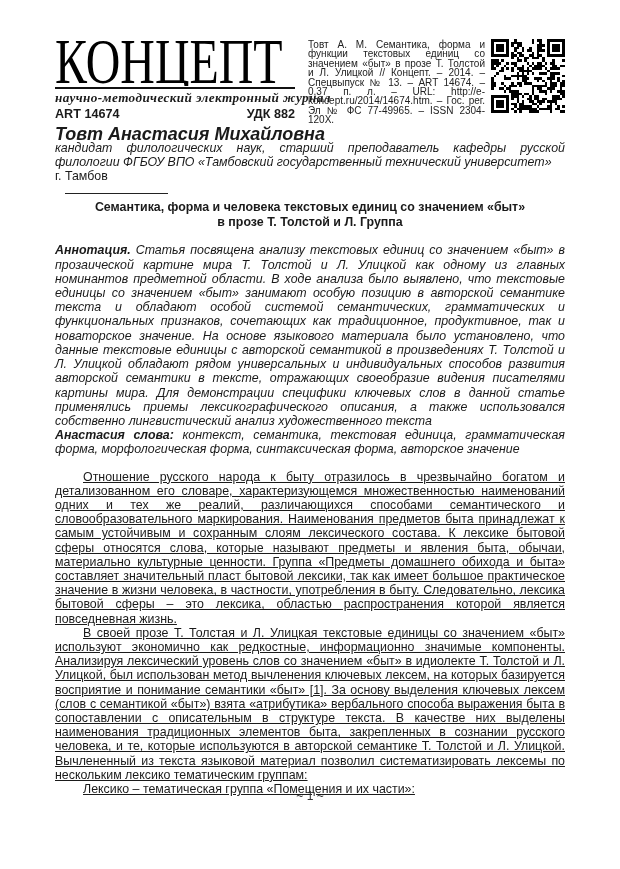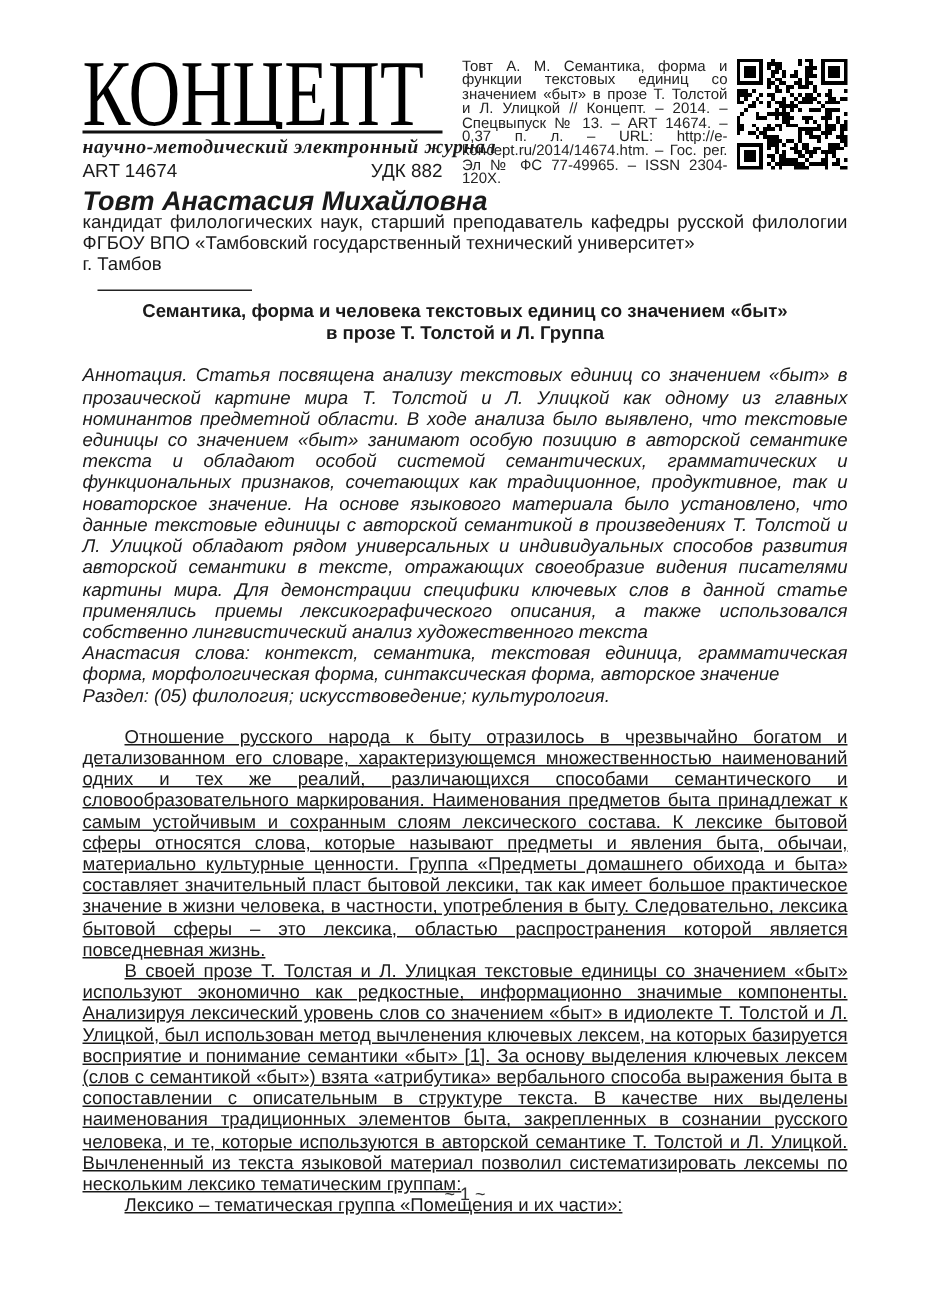--- a/index.html
+++ b/index.html
@@ -41,54 +41,54 @@
     line-height: 15px;
     letter-spacing: 0.4px;
     white-space: nowrap;
     margin-top: 1px;
     text-align: right;
   }
   .art-udk {
     width: 240px;
     display: flex;
     justify-content: space-between;
-    font-weight: normal;
+    font-weight: bold;
     font-size: 12.6px;
     line-height: 14px;
     margin-top: 2px;
     text-align: right;
   }
   .citation {
     flex: 1 1 auto;
     font-size: 10px;
     line-height: 9.4px;
     text-align: justify;
     padding: 2px 6px 0 8px;
     color: #222;
   }
   .qr { flex: 0 0 74px; width: 74px; height: 74px; margin-top: 1px; }
   
   .author-block { margin-top: 2px; }
   .author-name { font-weight: bold; font-style: italic; font-size: 18px; }
-  .author-affiliation { text-align: justify; }
+  .author-affiliation { font-style: italic; text-align: justify; }
   .author-city { }
   .footnote-separator {
     width: 103px;
     border-top: 1.4px solid #222;
     margin: 10px 0 6px 10px;
   }
   
   .article-title {
     text-align: center;
     font-weight: bold;
     margin-top: 6px;
     line-height: 15px;
   }
   .abstract { margin-top: 13px; font-style: italic; text-align: justify; }
-  .label-bold { font-weight: normal; }
+  .label-bold { font-weight: bold; }
   .keywords, .section { font-style: italic; text-align: justify; }
   
   .body-text { margin-top: 13px; }
   .body-text p { text-align: justify; text-indent: 28px; text-decoration: underline; }
   
   .page-number {
     position: absolute;
     left: 0;
     right: 0;
     bottom: 66px;
@@ -446,21 +446,20 @@
 
   <div class="article-title">
     <div>Семантика, форма и человека текстовых единиц со значением «быт»</div>
     <div>в прозе Т. Толстой и Л. Группа</div>
   </div>
 
   <p class="abstract"><span class="label-bold">Аннотация.</span><span> Статья посвящена анализу текстовых единиц со значением «быт» в прозаической картине мира Т. Толстой и Л. Улицкой как одному из главных номинантов предметной области. В ходе анализа было выявлено, что текстовые единицы со значением «быт» занимают особую позицию в авторской семантике текста и обладают особой системой семантических, грамматических и функциональных признаков, сочетающих как традиционное, продуктивное, так и новаторское значение. На основе языкового материала было установлено, что данные текстовые единицы с авторской семантикой в произведениях Т. Толстой и Л. Улицкой обладают рядом универсальных и индивидуальных способов развития авторской семантики в тексте, отражающих своеобразие видения писателями картины мира. Для демонстрации специфики ключевых слов в данной статье применялись приемы лексикографического описания, а также использовался собственно лингвистический анализ художественного текста</span></p>
 
   <p class="keywords"><span class="label-bold">Анастасия слова:</span><span> контекст, семантика, текстовая единица, грамматическая форма, морфологическая форма, синтаксическая форма, авторское значение</span></p>
 
-  <p class="section"><span class="label-bold">Раздел:</span><span> (05) филология; искусствоведение; культурология.</span></p>
 
   <div class="body-text">
     <p>Отношение русского народа к быту отразилось в чрезвычайно богатом и детализованном его словаре, характеризующемся множественностью наименований одних и тех же реалий, различающихся способами семантического и словообразовательного маркирования. Наименования предметов быта принадлежат к самым устойчивым и сохранным слоям лексического состава. К лексике бытовой сферы относятся слова, которые называют предметы и явления быта, обычаи, материально культурные ценности. Группа «Предметы домашнего обихода и быта» составляет значительный пласт бытовой лексики, так как имеет большое практическое значение в жизни человека, в частности, употребления в быту. Следовательно, лексика бытовой сферы – это лексика, областью распространения которой является повседневная жизнь.</p>
     <p>В своей прозе Т. Толстая и Л. Улицкая текстовые единицы со значением «быт» используют экономично как редкостные, информационно значимые компоненты. Анализируя лексический уровень слов со значением «быт» в идиолекте Т. Толстой и Л. Улицкой, был использован метод вычленения ключевых лексем, на которых базируется восприятие и понимание семантики «быт» [1]. За основу выделения ключевых лексем (слов с семантикой «быт») взята «атрибутика» вербального способа выражения быта в сопоставлении с описательным в структуре текста. В качестве них выделены наименования традиционных элементов быта, закрепленных в сознании русского человека, и те, которые используются в авторской семантике Т. Толстой и Л. Улицкой. Вычлененный из текста языковой материал позволил систематизировать лексемы по нескольким лексико тематическим группам:</p>
     <p>Лексико – тематическая группа «Помещения и их части»:</p>
   </div>
 
   <div class="page-number">~ 1 ~</div>
 </div>
 

